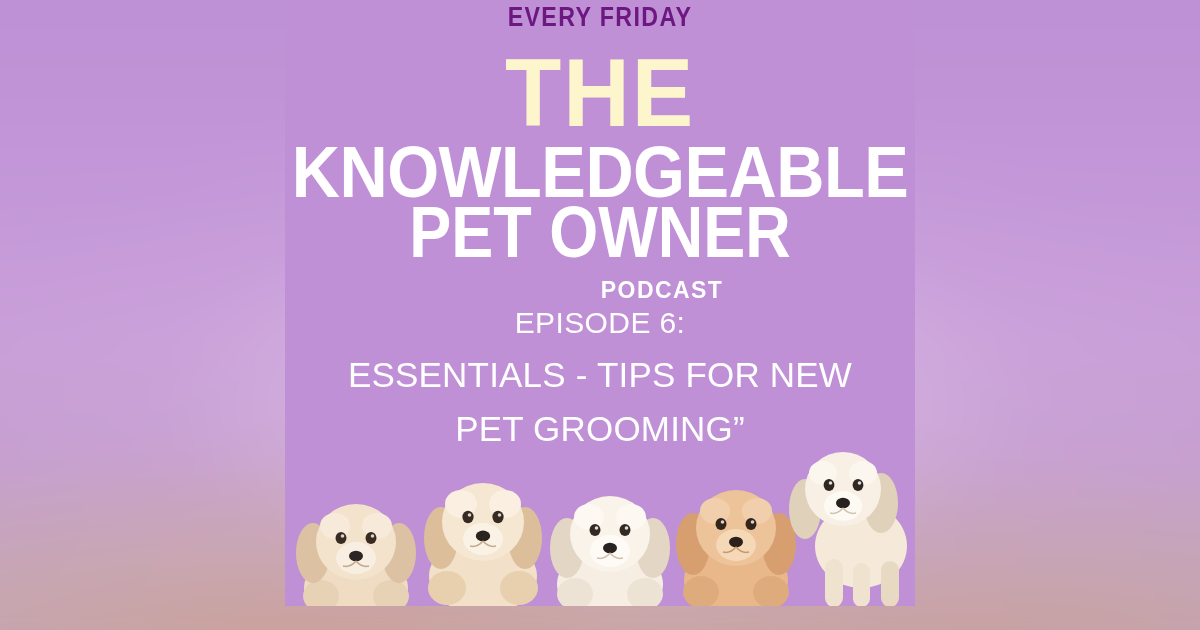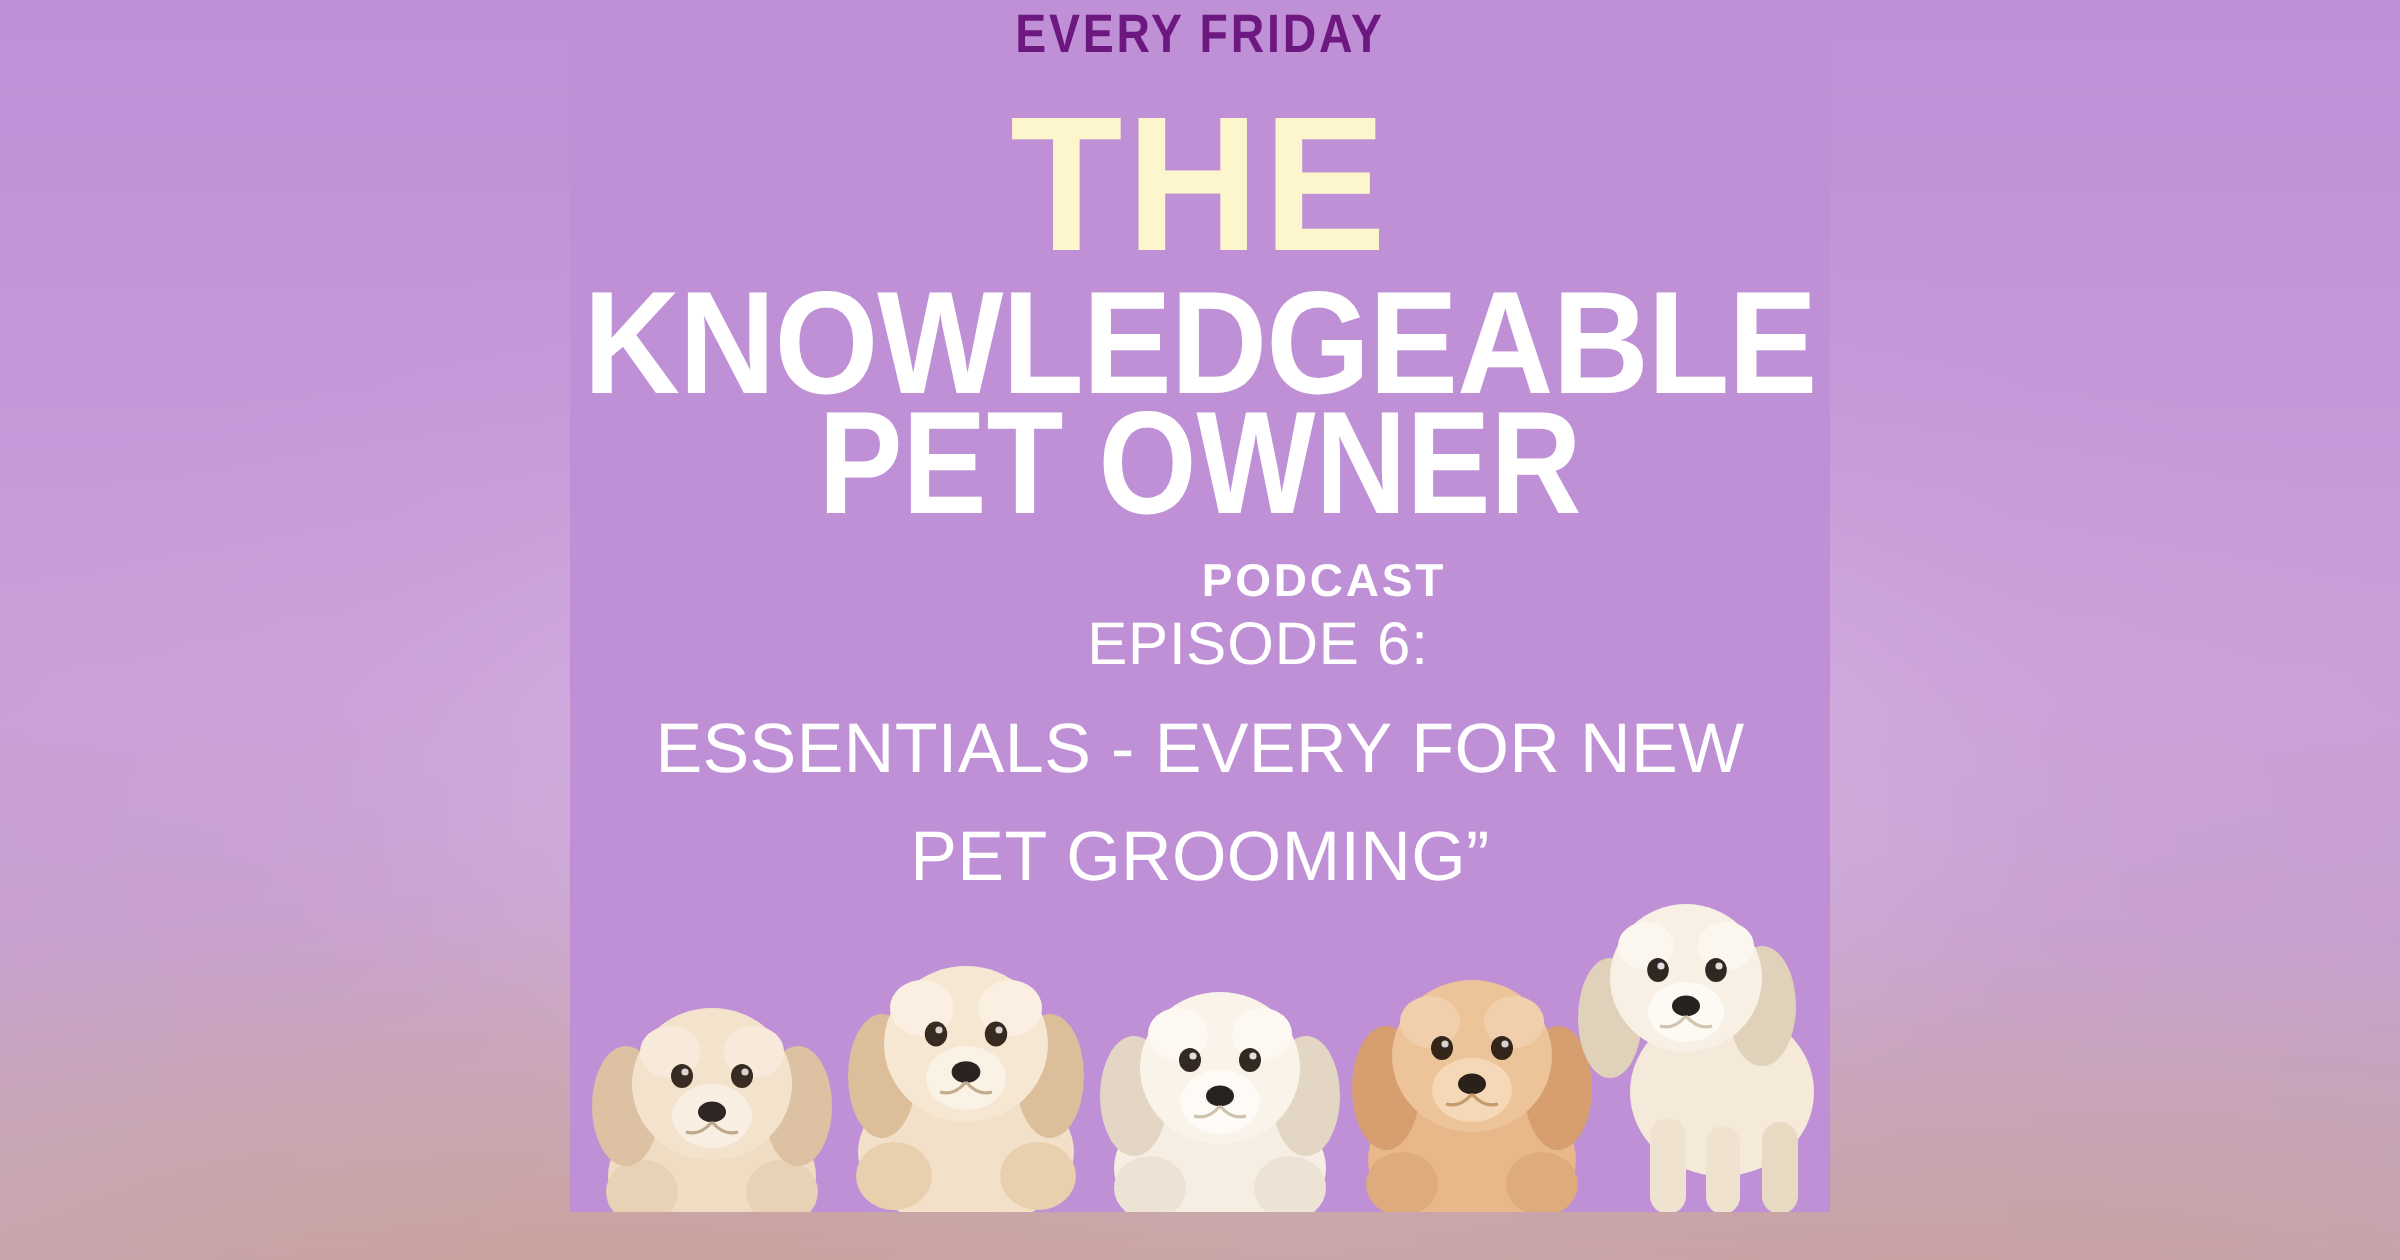--- a/index.html
+++ b/index.html
@@ -128,21 +128,20 @@
     position: absolute;
     left: 0;
     top: 305px;
     width: 630px;
     text-align: center;
     color: #ffffff;
     font-weight: 400;
     font-size: 30px;
     line-height: 36px;
     letter-spacing: 0.4px;
-    padding-left: 29px;
   }
 
   .episode-title {
     position: absolute;
     left: 35px;
     top: 348px;
     width: 560px;
     text-align: center;
     color: #ffffff;
     font-weight: 400;
@@ -182,21 +181,21 @@
 
     <div class="word-know">KNOWLEDGEABLE</div>
 
     <div class="word-pet">PET OWNER</div>
 
     <div class="word-podcast">PODCAST</div>
 
     <div class="episode-num">EPISODE 6:</div>
 
     <div class="episode-title">
-      <div>ESSENTIALS - EVERY FOR NEW</div>
+      <div>ESSENTIALS - TIPS FOR NEW</div>
       <div>PET GROOMING”</div>
     </div>
 
     <div id="puppies">
 
       <div class="pup" style="left:6px;">
         <svg width="130" height="130" viewBox="0 0 130 130" aria-hidden="true">
           <g>
             <ellipse cx="65" cy="112" rx="52" ry="36" fill="#EFDCC3"></ellipse>
             <ellipse cx="30" cy="120" rx="18" ry="16" fill="#E7D2B6"></ellipse>

